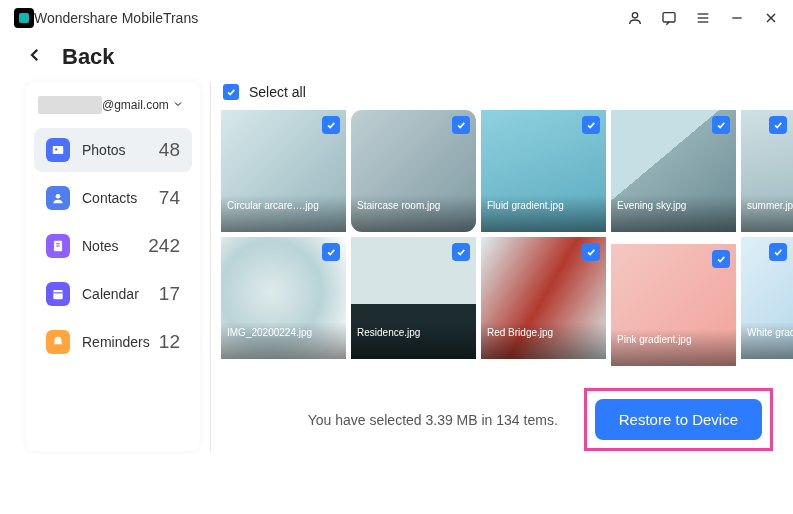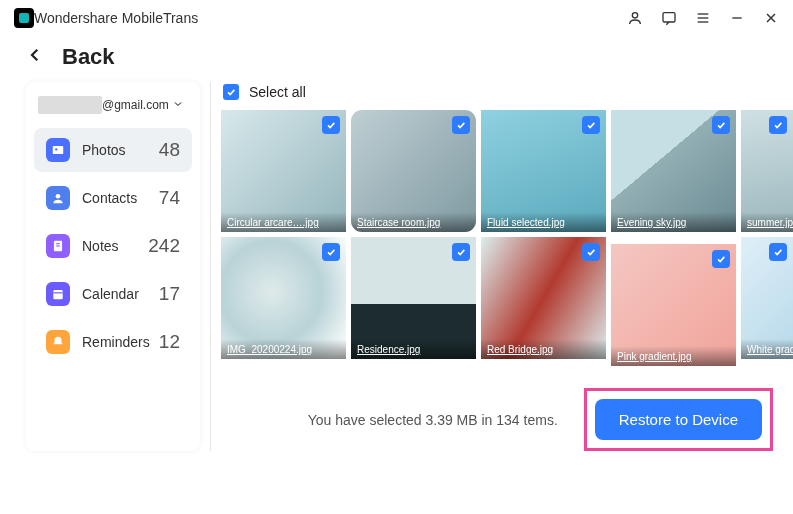--- a/index.html
+++ b/index.html
@@ -38,21 +38,21 @@
     .main { flex: 1; border-left: 1px solid #e5e5e5; padding-left: 10px; display: flex; flex-direction: column; }
     .select-all { display: flex; align-items: center; gap: 10px; padding: 2px 0 10px 2px; font-size: 14px; color: #222; }
     .checkbox { width: 16px; height: 16px; border-radius: 3px; background: #2d7bff; display: flex; align-items: center; justify-content: center; }
     .checkbox svg { width: 10px; height: 10px; }
     
     .grid { display: flex; flex-direction: column; gap: 5px; }
     .grid-row { display: flex; gap: 5px; }
     .thumb { position: relative; width: 125px; height: 122px; overflow: hidden; background: #b5cdd5; display: flex; align-items: flex-end; }
     .thumb.last { width: 52px; }
     .thumb-check { position: absolute; top: 6px; right: 6px; width: 18px; height: 18px; background: #2d7bff; border-radius: 4px; display: flex; align-items: center; justify-content: center; }
-    .thumb-label { position: relative; width: 100%; padding: 5px 6px 4px; color: #fff; font-size: 10px; background: linear-gradient(transparent, rgba(0,0,0,0.45)); white-space: nowrap; overflow: hidden; text-decoration: underline; }
+    .thumb-label { position: relative; width: 100%; padding: 5px 6px 21px; color: #fff; font-size: 10px; background: linear-gradient(transparent, rgba(0,0,0,0.45)); white-space: nowrap; overflow: hidden; }
     
     
     .bg1 { background: linear-gradient(135deg,#d7e8ea,#94b5bc); }
     .bg2 { background: linear-gradient(135deg,#bfcfd3,#7f9aa2); border-radius: 11px; }
     .bg3 { background: linear-gradient(160deg,#8fd1e0,#5aa9bd); }
     .bg4 { background: linear-gradient(140deg,#c5dfe5 40%,#92afb4 40%,#6b8a92); }
     .bg5 { background: linear-gradient(170deg,#cfe0e3,#9bb7bd); }
     .bg6 { background: radial-gradient(circle at 40% 45%, #dfeaea 0%, #b9d3d7 50%, #f7fbfb 90%); }
     .bg7 { background: linear-gradient(#d7e4e5 55%, #1c2c2f 55%); }
     .bg8 { background: linear-gradient(120deg,#dceef0,#b23a2f 50%,#dceef0); }
@@ -206,21 +206,21 @@
               </svg>
             </span>
             <div class="thumb-label">Staircase room.jpg</div>
           </div>
           <div class="thumb bg3">
             <span class="thumb-check">
               <svg viewBox="0 0 24 24" width="10" height="10" fill="none" stroke="#fff" stroke-width="4">
                 <polyline points="5 13 10 18 20 7"></polyline>
               </svg>
             </span>
-            <div class="thumb-label">Fluid selected.jpg</div>
+            <div class="thumb-label">Fluid gradient.jpg</div>
           </div>
           <div class="thumb bg4">
             <span class="thumb-check">
               <svg viewBox="0 0 24 24" width="10" height="10" fill="none" stroke="#fff" stroke-width="4">
                 <polyline points="5 13 10 18 20 7"></polyline>
               </svg>
             </span>
             <div class="thumb-label">Evening sky.jpg</div>
           </div>
           <div class="thumb bg5 last">

